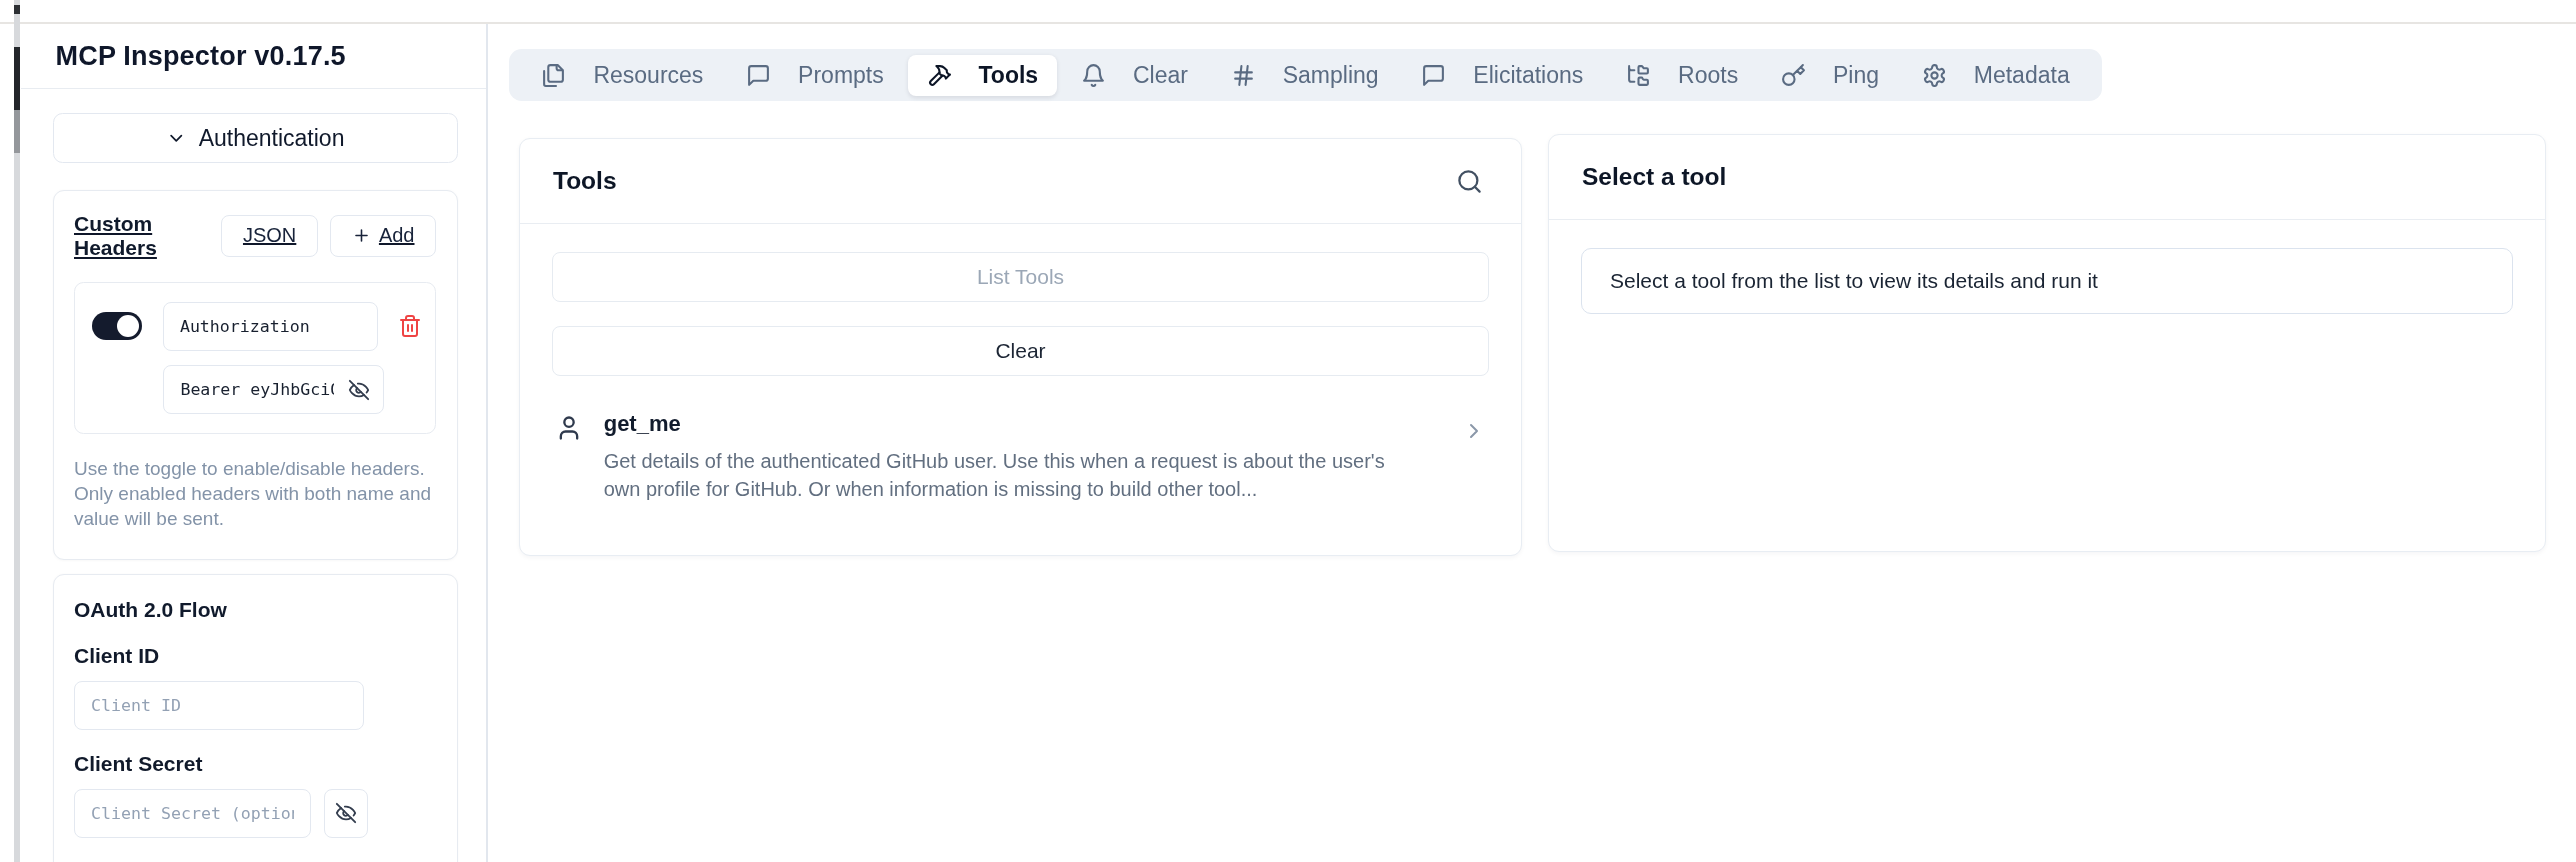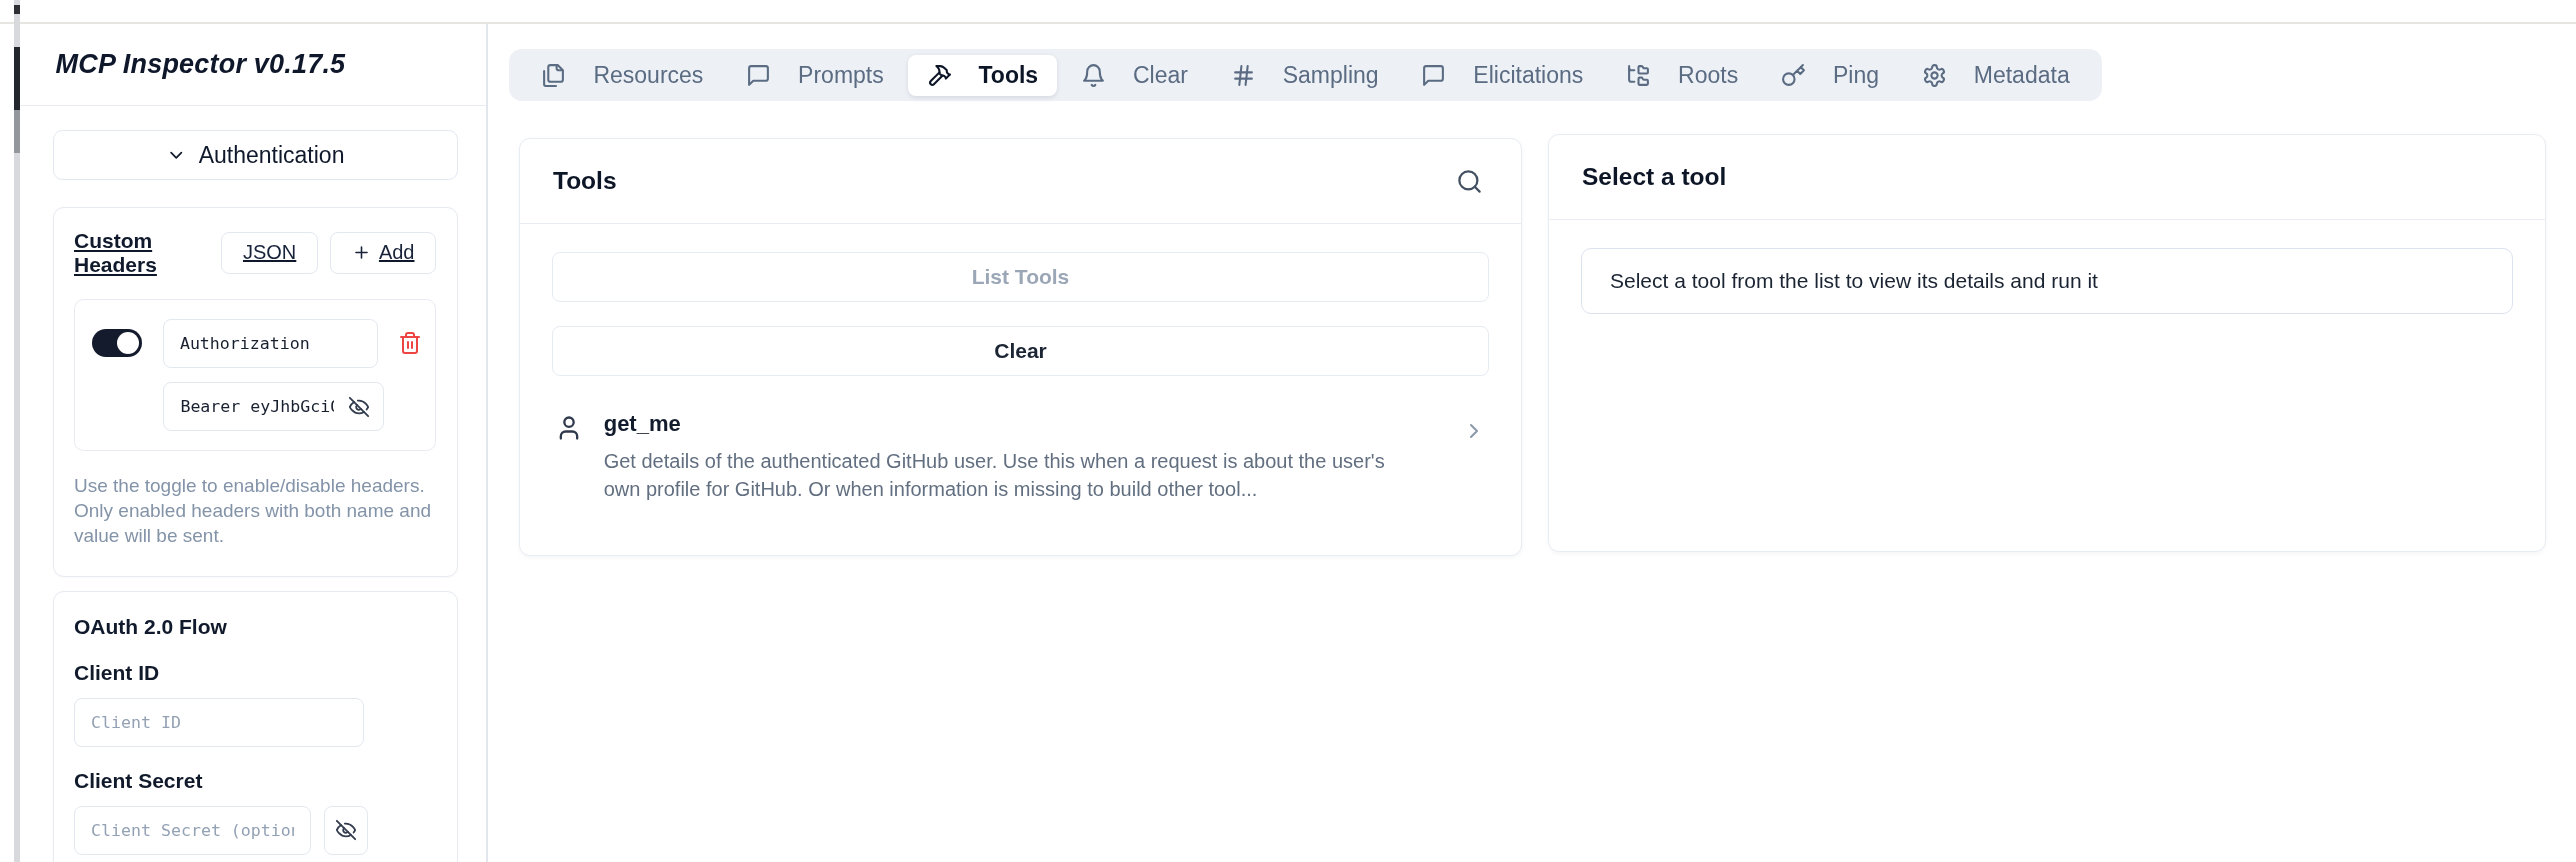--- a/index.html
+++ b/index.html
@@ -10,22 +10,22 @@
   
   #top-rule { left:0; top:22px; width:2576px; height:1.6px; background:#e7e5e2; }
   #left-edge      { left:14px; top:0;    width:6.3px; height:862px; background:#d7d9dc; }
   #left-edge-cap  { left:14px; top:4.7px;  width:6.3px; height:9.5px;  background:#2c2f33; }
   #left-edge-dark { left:14px; top:47px; width:6.3px; height:63px;  background:#23262a; }
   #left-edge-mid  { left:14px; top:110px;width:6.3px; height:43px;  background:#94979b; }
 
   
   #sidebar { left:20.5px; top:24px; width:467px; height:838px; background:#fff;
              border-right:2.4px solid #e2e7ee; }
-  .side-head { height:82px; border-bottom:1.6px solid #e8ecf1; display:flex; align-items:center;
-               padding-left:35px;font-style:italic; }
+  .side-head { height:65px; border-bottom:1.6px solid #e8ecf1; display:flex; align-items:center;
+               padding-left:35px; }
   .side-head h1 { font-size:27px; font-weight:700; letter-spacing:0.2px; color:#0f172a; }
   .side-body { padding:24px 28px 0 32px; }
 
   .auth-btn { width:100%; height:50px; border:1.6px solid #e3e8f0; border-radius:9.5px;
               background:#fff; display:flex; align-items:center; justify-content:center;
               gap:12.6px; font-size:23px; font-weight:500; color:#10192b; cursor:pointer;
               font-family:inherit; }
 
   .card { border:1.6px solid #e7ebf1; border-radius:11px; background:#fff; padding:20.5px;
           box-shadow:0 0.8px 2.4px rgba(15,23,42,.03); }
@@ -89,21 +89,21 @@
   #details-panel { left:1548px; top:134px; width:998px; height:418px; }
   .panel-head { height:85px; border-bottom:1.6px solid #e9edf2; display:flex;
                 align-items:center; padding:0 33px; }
   .panel-title { font-size:24.5px; font-weight:700; color:#0d1626; }
   .panel-head .spacer { flex:1; }
   .search-btn { border:none; background:transparent; color:#425062; width:38px; height:38px;
                 display:flex; align-items:center; justify-content:center; cursor:pointer; }
   .panel-body { padding:28px 32px; }
 
   .wide-btn { width:100%; height:50px; border:1.6px solid #e6ebf1; border-radius:8px;
-              background:#fff; font-size:21px; font-weight:700; cursor:pointer;
+              background:#fff; font-size:21px; font-weight:400; cursor:pointer;
               font-family:inherit; }
   #list-tools-btn { color:#9ba7b6; }
   #clear-btn { margin-top:24px; color:#1c2534; }
 
   .tool-row { margin-top:24px; display:flex; align-items:flex-start; padding:11px 3.2px;
               cursor:pointer; border-radius:8px; }
   .tool-ic { color:#2f3a4d; margin-top:3.2px; flex:0 0 auto; }
   .tool-txt { margin-left:20.5px; flex:1; min-width:0; }
   .tool-name { font-size:22px; font-weight:700; color:#121c2d; }
   .tool-desc { margin-top:9.5px; font-size:20px; line-height:1.4; color:#626f80;

